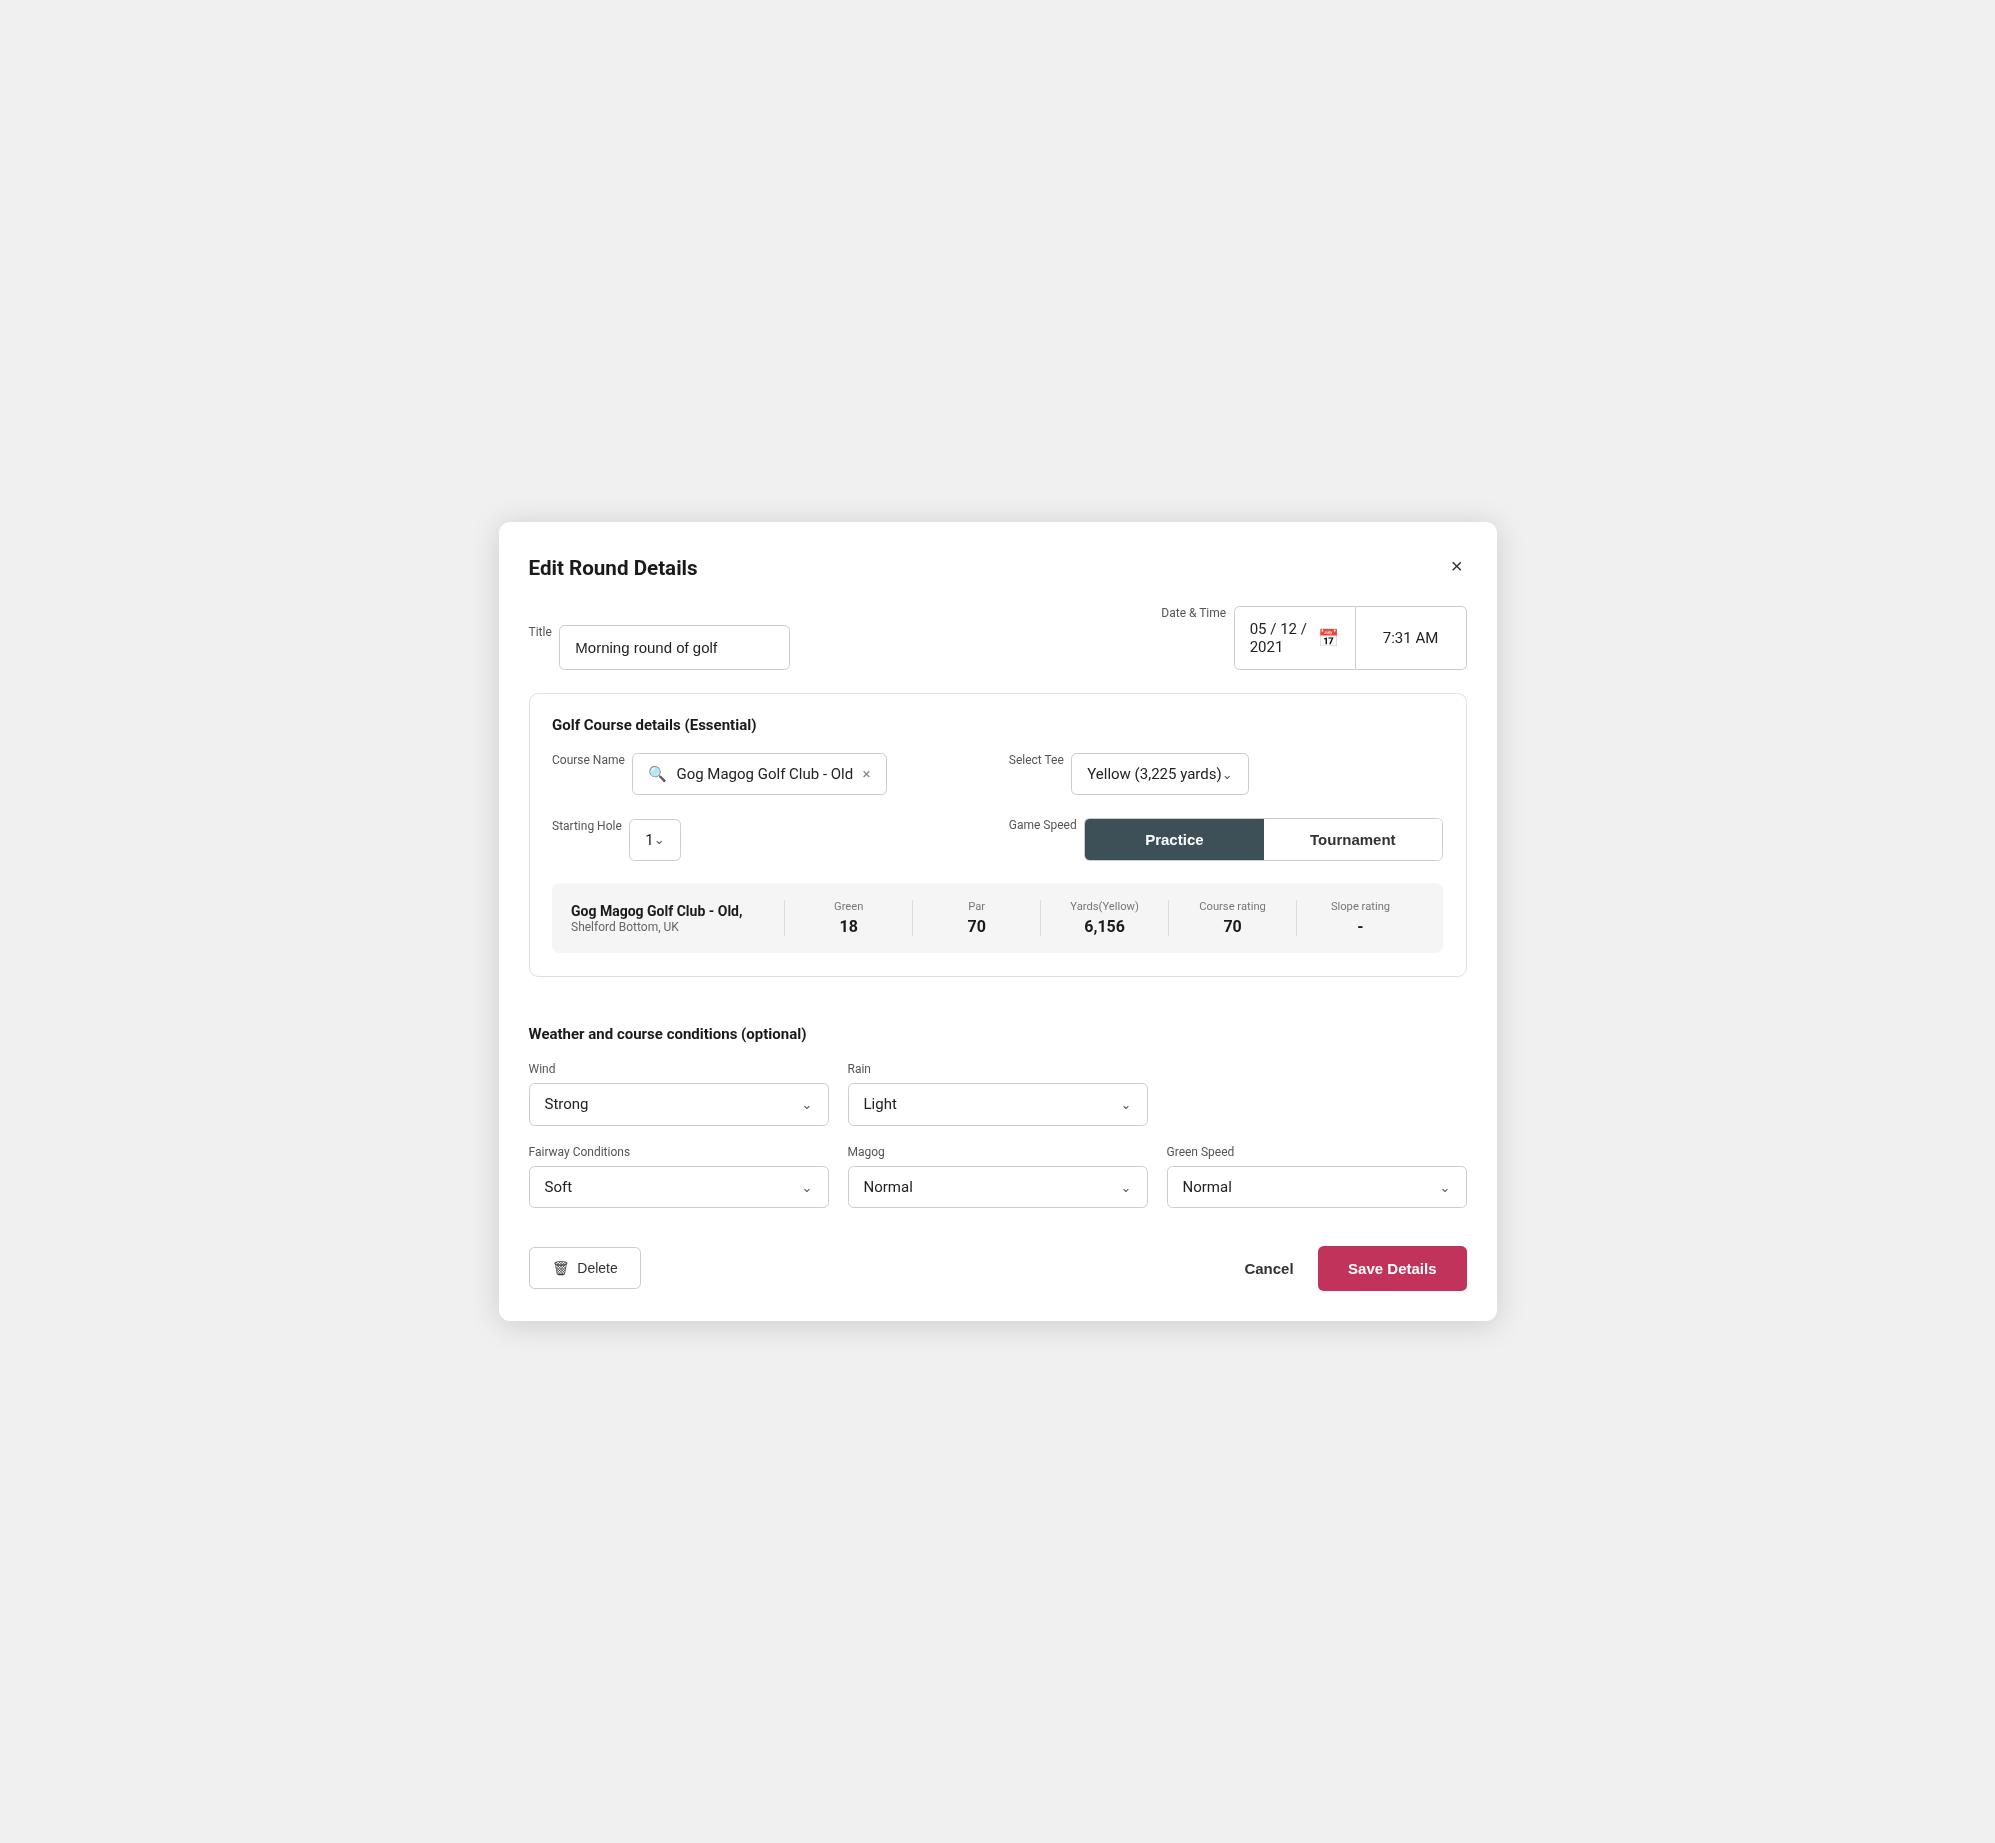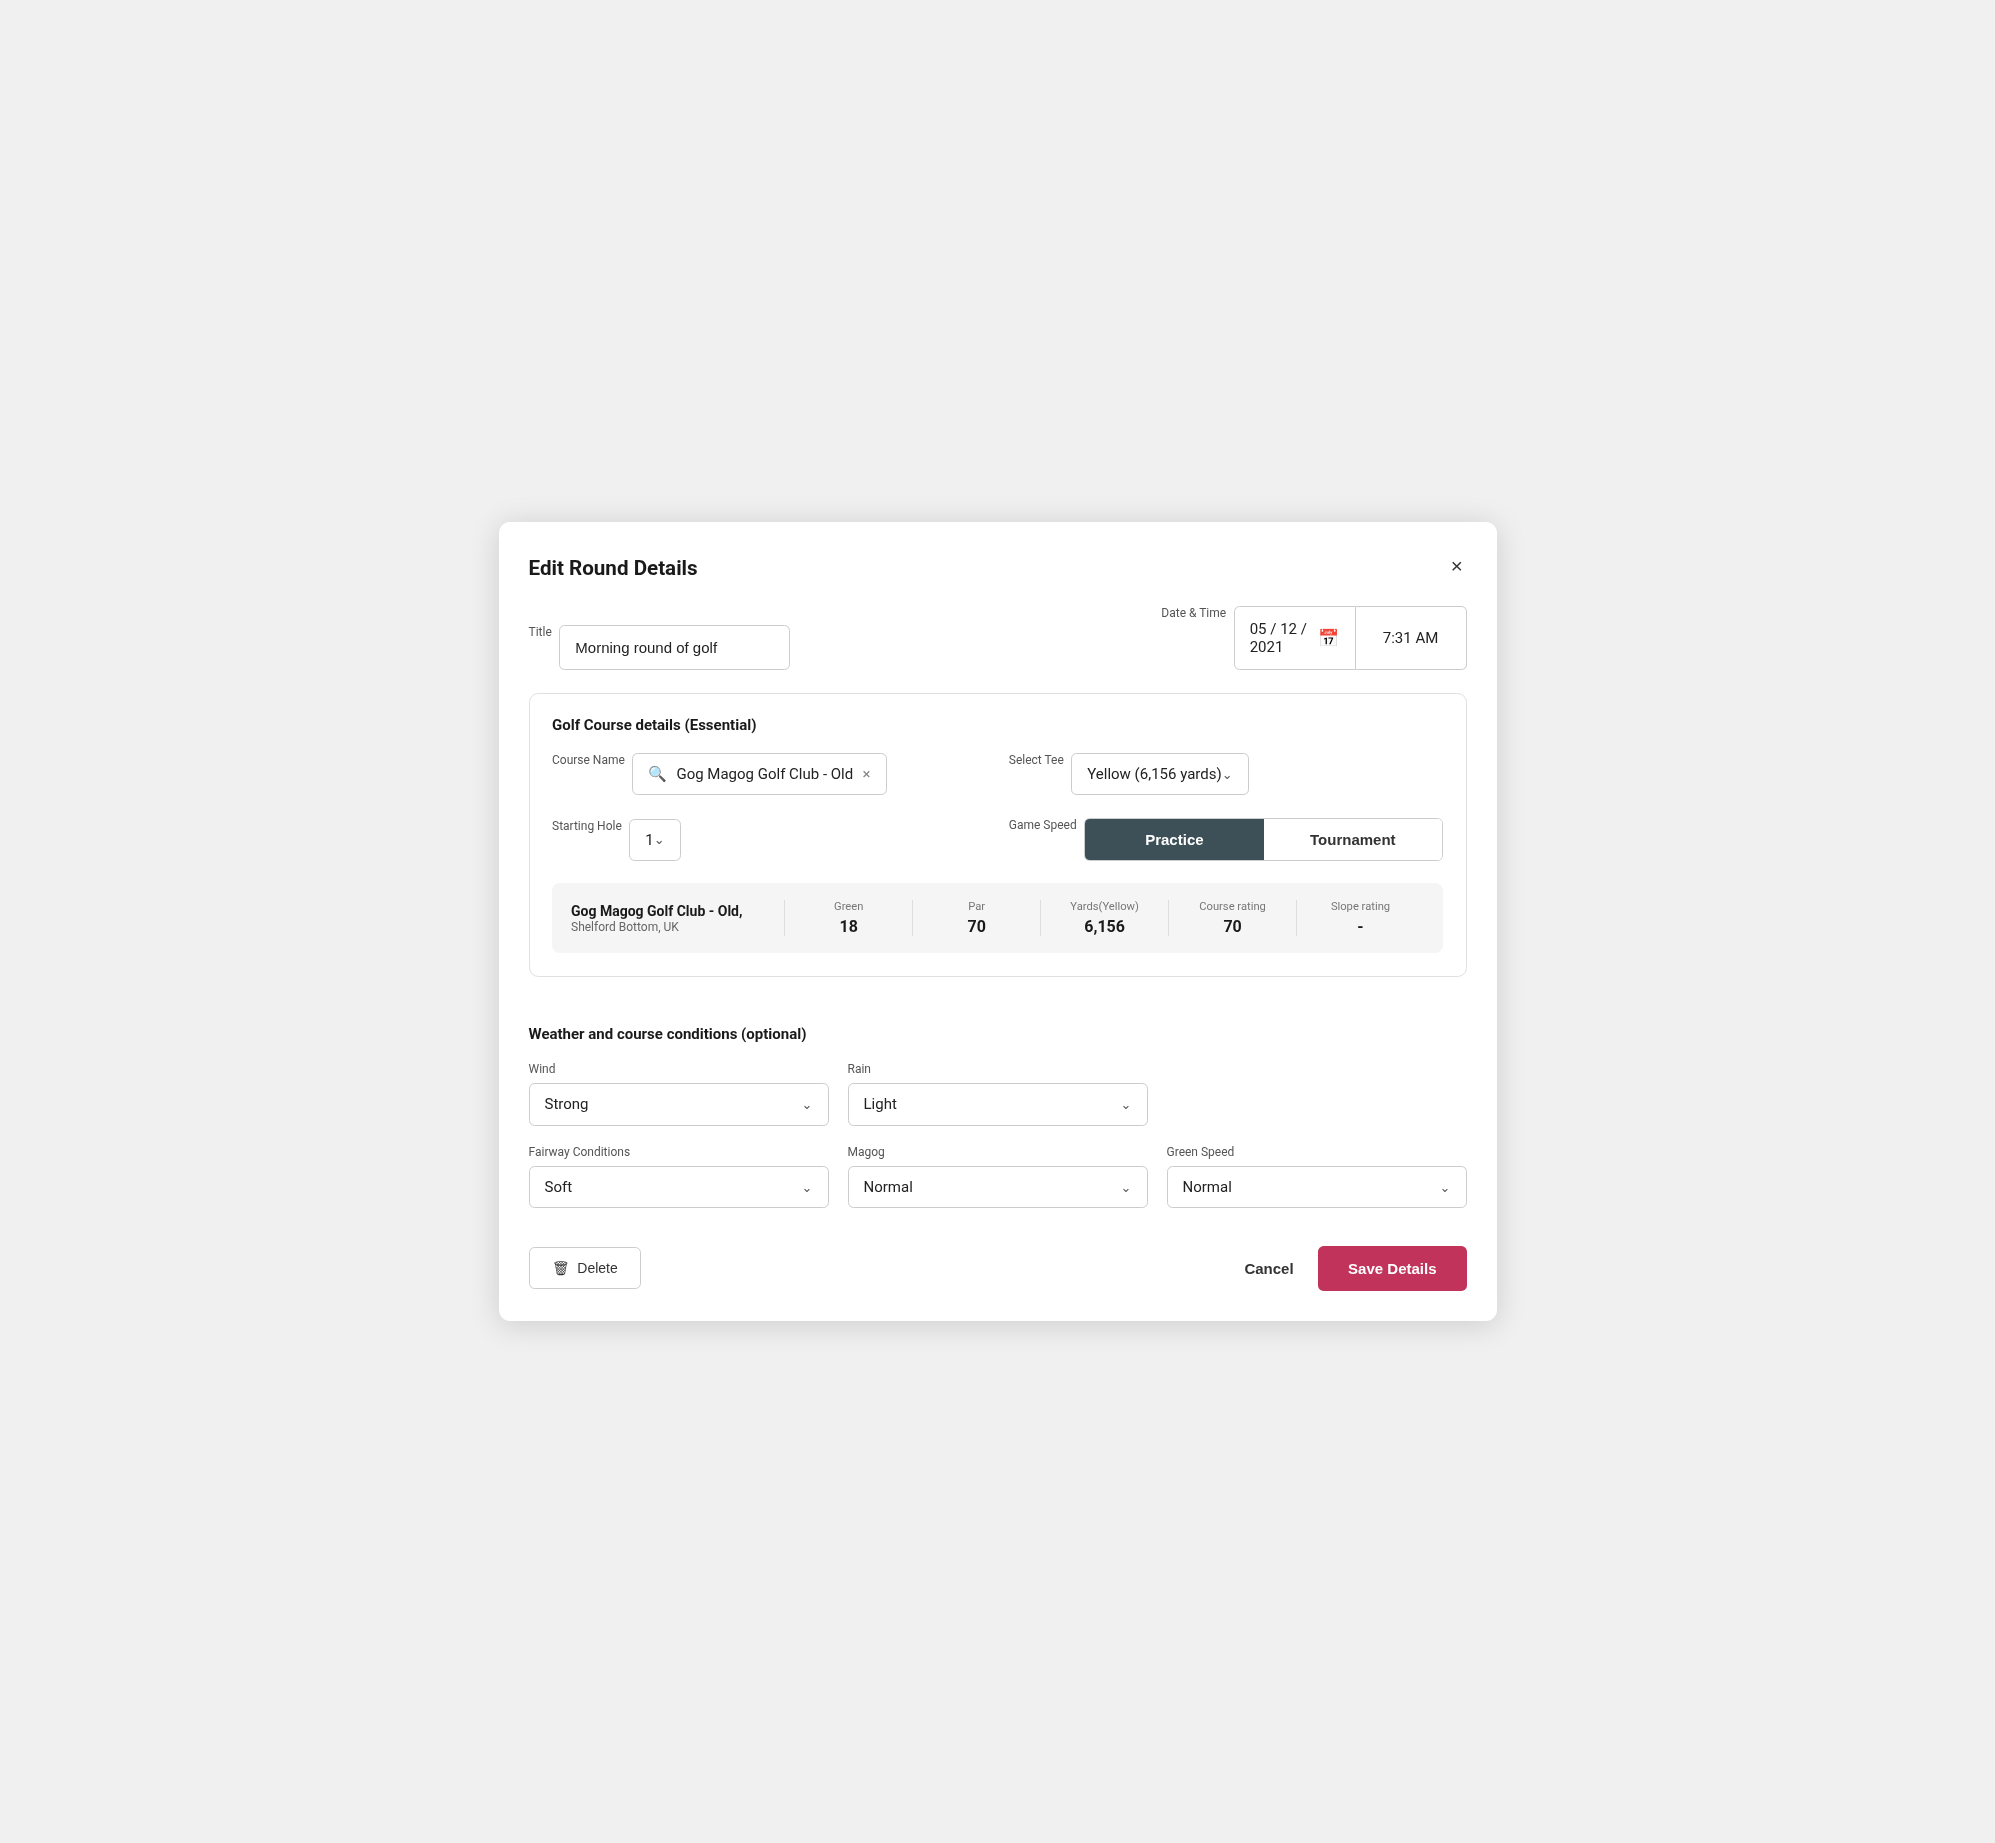--- a/index.html
+++ b/index.html
@@ -285,21 +285,21 @@
         <label class="form-label">Course Name</label>
         <div class="search-input-wrap">
           <span class="search-icon">🔍</span>
           <span class="search-text">Gog Magog Golf Club - Old</span>
           <span class="clear-icon">×</span>
         </div>
       </div>
       <div class="form-group flex-1">
         <label class="form-label">Select Tee</label>
         <div class="select-wrap">
-          <span>Yellow (6,156 yards)</span>
+          <span>Yellow (3,225 yards)</span>
           <span class="chevron-icon">⌄</span>
         </div>
       </div>
     </div>
 
     <div class="form-row">
       <div class="form-group flex-1">
         <label class="form-label">Starting Hole</label>
         <div class="select-wrap">
           <span>1</span>

